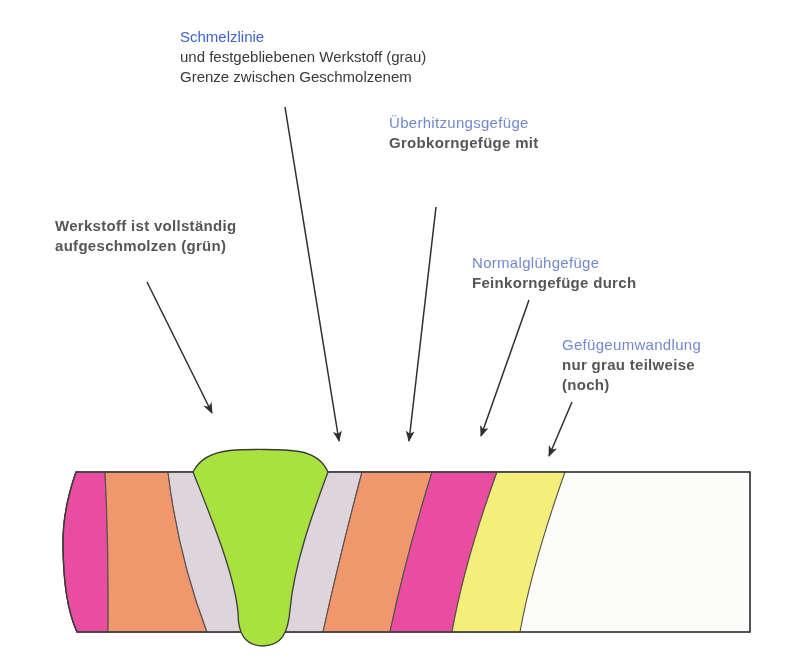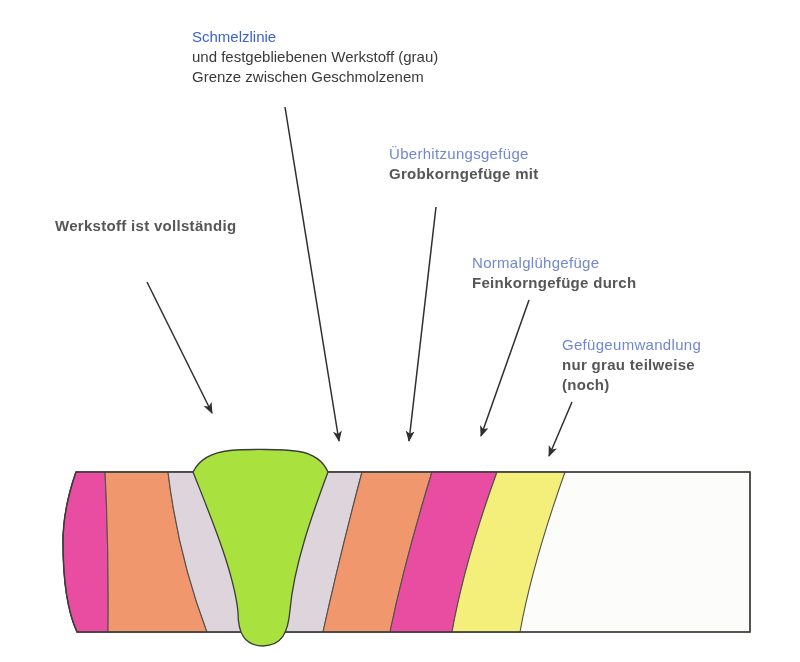--- a/index.html
+++ b/index.html
@@ -67,33 +67,34 @@
              C 244,645.5 238,633 238,612
              C 234,572 210,515 193,472 Z" fill="#a9e23f"></path>
 
     <line class="arrow" x1="147" y1="282" x2="212" y2="413" marker-end="url(#arrowhead)"></line>
     <line class="arrow" x1="285" y1="107" x2="339" y2="441" marker-end="url(#arrowhead)"></line>
     <line class="arrow" x1="436" y1="207" x2="409" y2="441" marker-end="url(#arrowhead)"></line>
     <line class="arrow" x1="529" y1="300" x2="481" y2="436" marker-end="url(#arrowhead)"></line>
     <line class="arrow" x1="572" y1="402" x2="549" y2="456" marker-end="url(#arrowhead)"></line>
   </svg>
 
-  <div class="label" style="left:192px;top:26px">
+  <div class="label" style="left:180px;top:26px">
     <div class="label-title">Schmelzlinie</div>
     <div class="label-line">und festgebliebenen Werkstoff (grau)</div>
     <div class="label-line">Grenze zwischen Geschmolzenem</div>
   </div>
 
-  <div class="label gothic" style="left:389px;top:143px">
+  <div class="label gothic" style="left:389px;top:112px">
     <div class="label-title">Überhitzungsgefüge</div>
     <div class="label-line">Grobkorngefüge mit</div>
   </div>
 
   <div class="label gothic" style="left:55px;top:216px">
     <div class="label-line">Werkstoff ist vollständig</div>
+    <div class="label-line">aufgeschmolzen (grün)</div>
   </div>
 
   <div class="label gothic" style="left:472px;top:252px">
     <div class="label-title">Normalglühgefüge</div>
     <div class="label-line">Feinkorngefüge durch</div>
   </div>
 
   <div class="label gothic" style="left:562px;top:334px">
     <div class="label-title">Gefügeumwandlung</div>
     <div class="label-line">nur grau teilweise</div>

